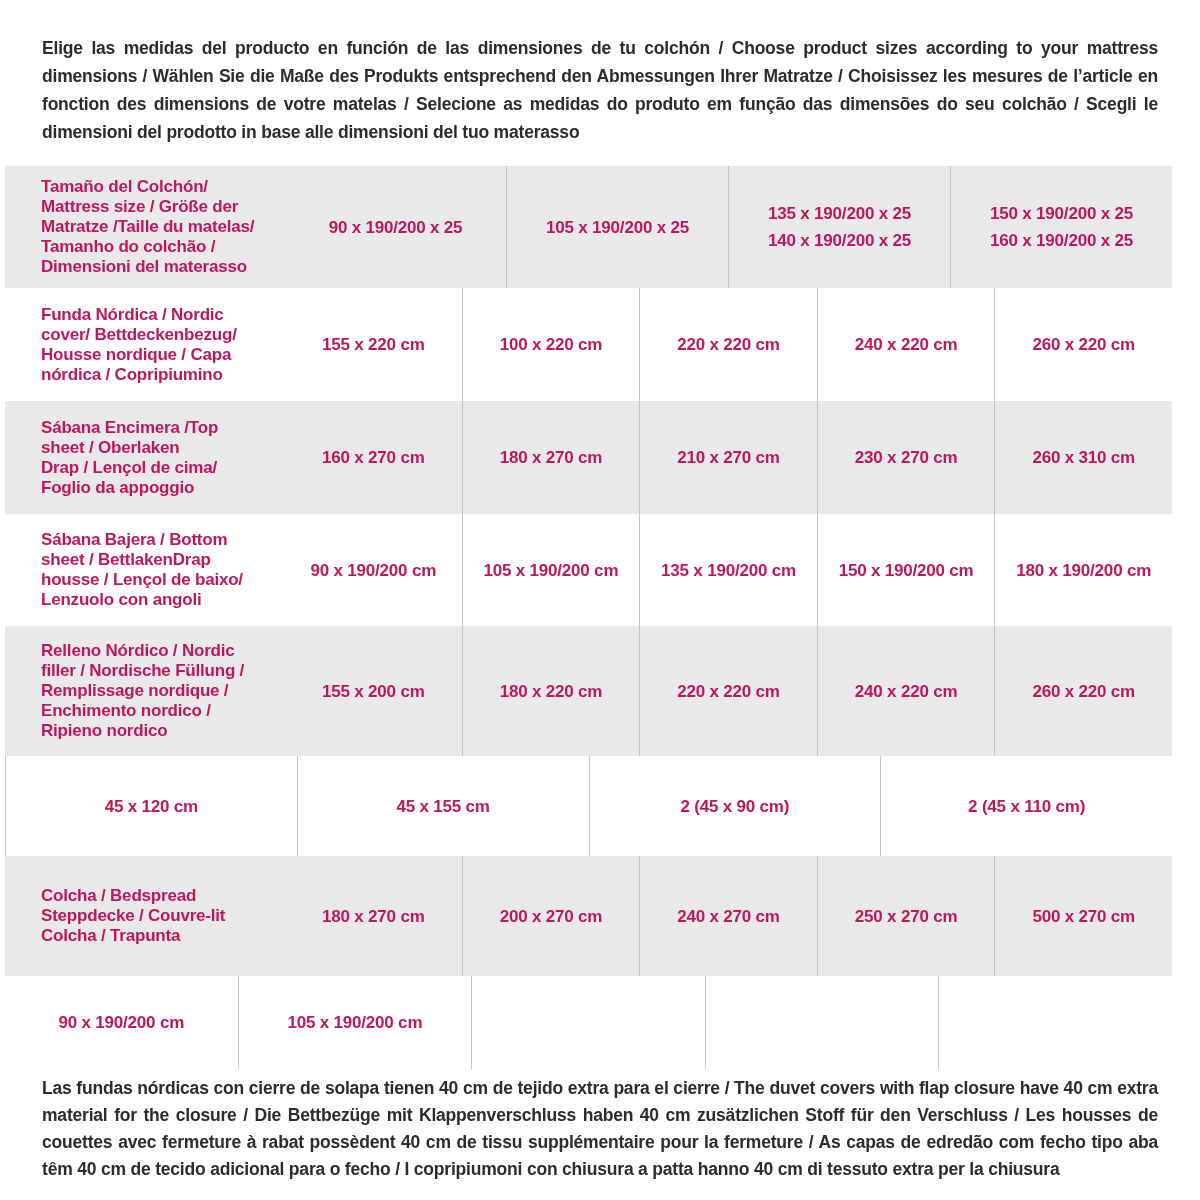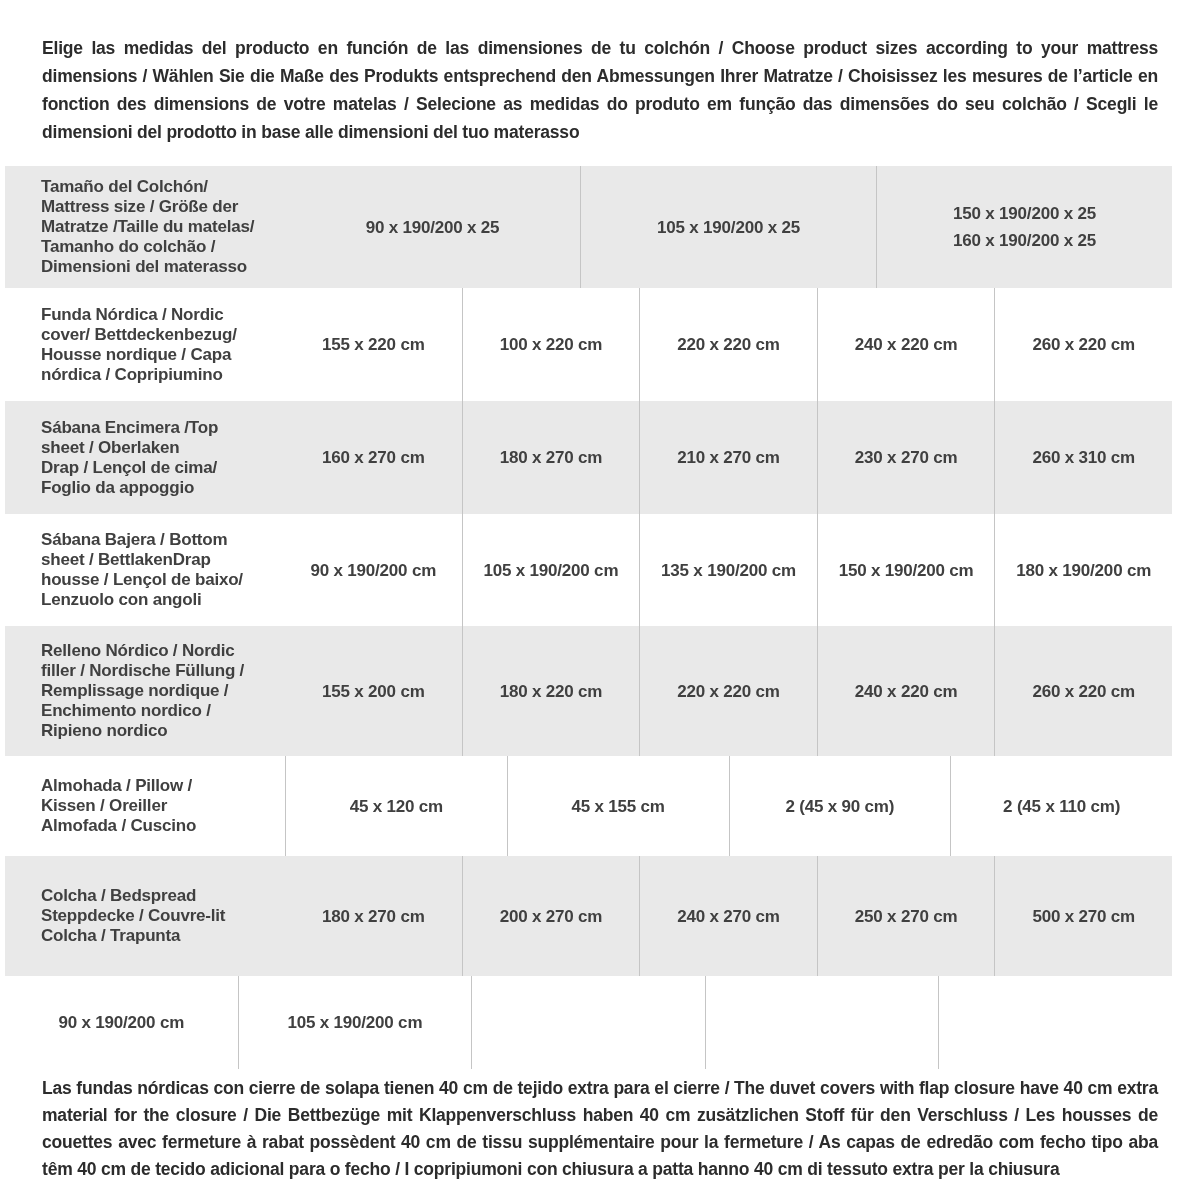--- a/index.html
+++ b/index.html
@@ -34,21 +34,21 @@
   .trow {
     display: flex;
     align-items: stretch;
   }
   .trow.gray  { background: #e9e9e9; }
   .trow.white { background: #ffffff; }
   .cell {
     box-sizing: border-box;
     display: flex;
     align-items: center;
-    color: #404040;
+    color: #be185d;
     font-weight: 700;
     letter-spacing: -0.2px;
     white-space: pre-line;
   }
   .cell.label {
     width: 280px;
     flex: 0 0 280px;
     padding-left: 36px;
     padding-right: 8px;
     font-size: 17px;
@@ -77,20 +77,22 @@
   <div class="sizes-table">
 
     <div class="trow gray" style="min-height:122px">
       <div class="cell label">Tamaño del Colchón/
 Mattress size / Größe der
 Matratze /Taille du matelas/
 Tamanho do colchão /
 Dimensioni del materasso</div>
       <div class="cell val">90 x 190/200 x 25</div>
       <div class="cell val bordered">105 x 190/200 x 25</div>
+      <div class="cell val bordered">135 x 190/200 x 25
+140 x 190/200 x 25</div>
       <div class="cell val bordered">150 x 190/200 x 25
 160 x 190/200 x 25</div>
     </div>
 
     <div class="trow white" style="min-height:113px">
       <div class="cell label">Funda Nórdica /  Nordic
 cover/ Bettdeckenbezug/
 Housse nordique  / Capa
 nórdica / Copripiumino</div>
       <div class="cell val">155 x 220 cm</div>
@@ -131,23 +133,20 @@
 Enchimento nordico /
 Ripieno nordico</div>
       <div class="cell val">155 x 200 cm</div>
       <div class="cell val bordered">180 x 220 cm</div>
       <div class="cell val bordered">220 x 220 cm</div>
       <div class="cell val bordered">240 x 220 cm</div>
       <div class="cell val bordered">260 x 220 cm</div>
     </div>
 
     <div class="trow white" style="min-height:100px">
-      <div class="cell label">Almohada  / Pillow /
-Kissen / Oreiller
-Almofada / Cuscino</div>
       <div class="cell val bordered">45 x 120 cm</div>
       <div class="cell val bordered">45 x 155 cm</div>
       <div class="cell val bordered">2 (45 x 90 cm)</div>
       <div class="cell val bordered">2 (45 x 110 cm)</div>
     </div>
 
     <div class="trow gray" style="min-height:120px">
       <div class="cell label">Colcha / Bedspread
 Steppdecke / Couvre-lit
 Colcha / Trapunta</div>

